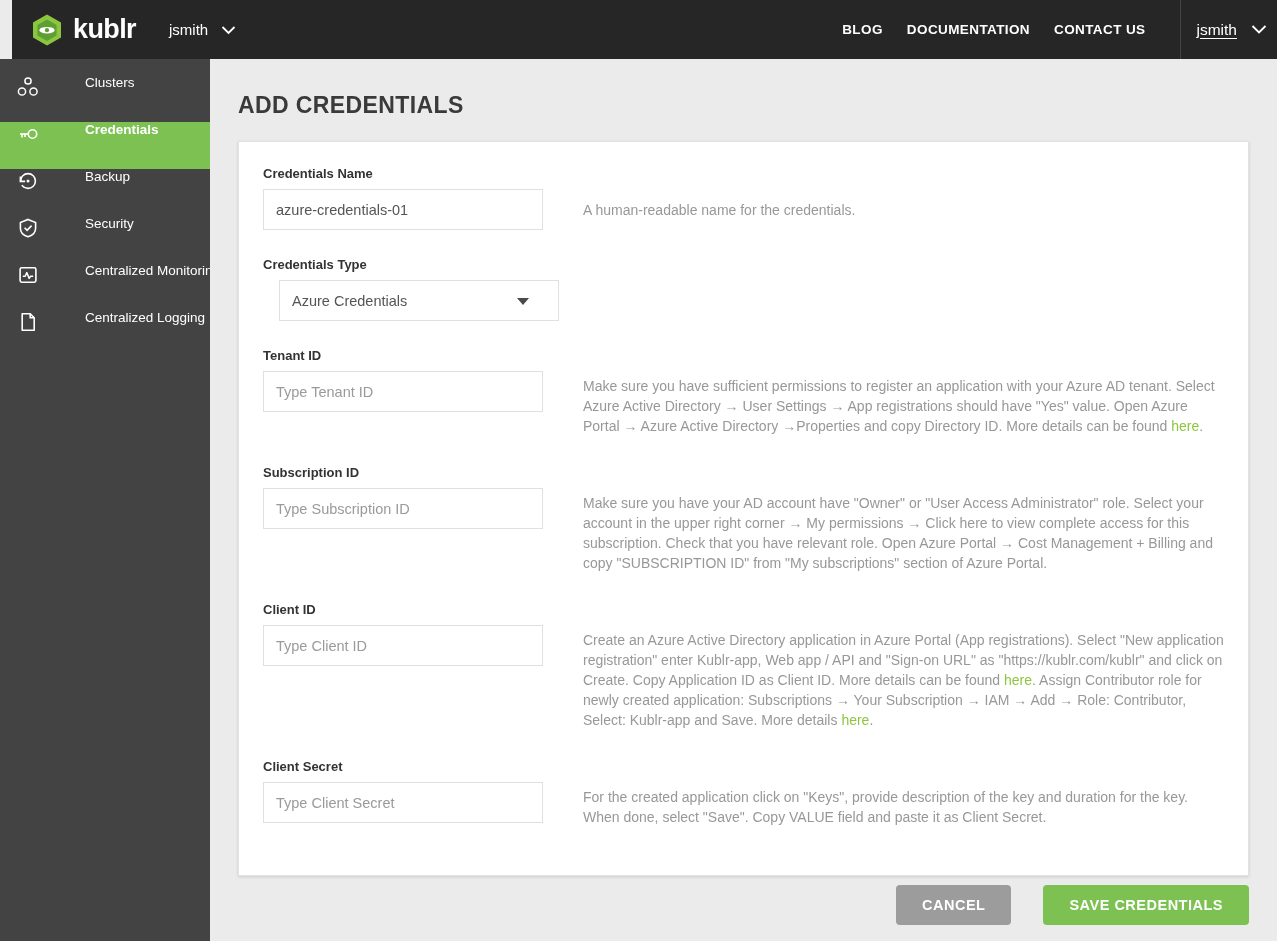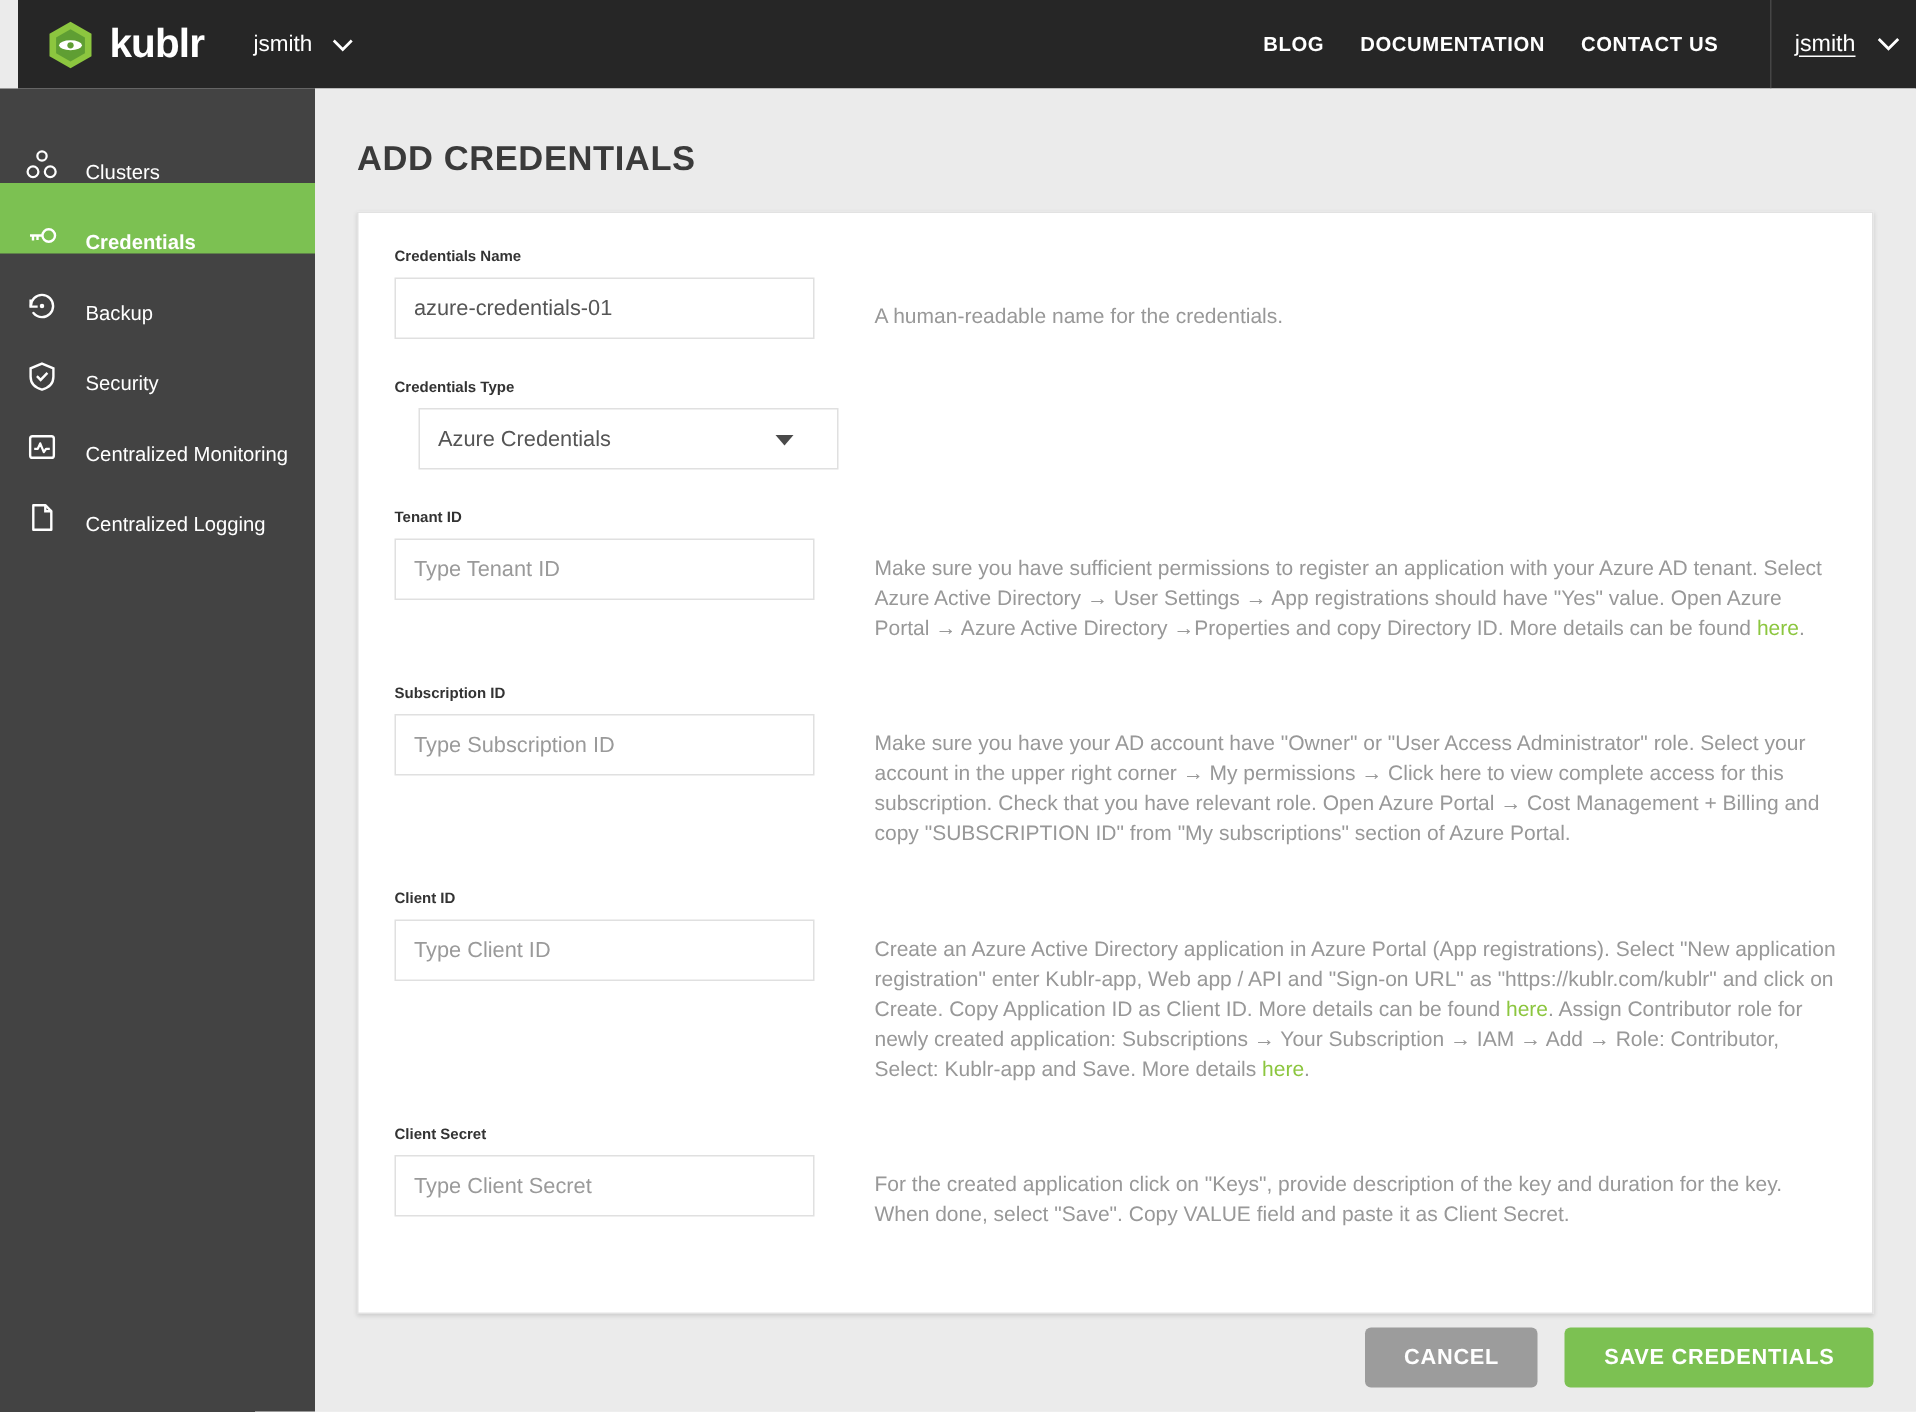--- a/index.html
+++ b/index.html
@@ -45,22 +45,22 @@
   }
   .user-box .ucaret { margin-left: 14px; display: flex; align-items: center; }
 
   
   .sidebar {
     position: absolute; top: 59px; left: 0;
     width: 210px; height: 882px;
     background: #434343;
   }
   .nav-item {
-    height: 47px; display: flex; align-items: flex-end;
-    padding-left: 16px; cursor: pointer;
+    height: 47px; display: flex; align-items: flex-start;
+    padding-left: 16px; cursor: pointer; gap: 28px;
   }
   .nav-item.active { background: #7cc152; }
   .nav-ico {
     width: 24px; height: 24px; flex: 0 0 24px;
     display: flex; align-items: center; justify-content: center;
   }
   .nav-label {
     color: #ffffff; font-size: 13.5px; margin-left: 17px;
     white-space: nowrap;
   }
@@ -82,21 +82,21 @@
     background: #ffffff;
     border: 1px solid #e2e2e2;
     box-shadow: 0 1px 3px rgba(0,0,0,0.13);
     padding: 24px 24px 30px 24px;
     height: 735px;
   }
 
   .field-row { display: flex; align-items: flex-start; }
   .field-col { width: 300px; flex: 0 0 300px; }
   .fld-label {
-    font-size: 10px; font-weight: bold; color: #333333;
+    font-size: 13px; font-weight: bold; color: #333333;
     margin-bottom: 8px; display: block;
   }
   .fld-input {
     width: 280px; height: 41px;
     border: 1px solid #e0e0e0; background: #ffffff;
     font-size: 14.5px; color: #555555;
     padding: 0 12px; outline: none;
     font-family: "Liberation Sans", sans-serif;
   }
   .fld-input::placeholder { color: #9a9a9a; }
@@ -122,21 +122,21 @@
     margin-left: 20px; flex: 1 1 auto; max-width: 672px;
   }
   .help a { color: #8cc63f; text-decoration: none; }
 
   .gap-a { height: 27px; }
   .gap-b { height: 29px; }
 
   
   .footer {
     position: absolute; right: 28px; bottom: 16px;
-    display: flex; align-items: center; gap: 18px;
+    display: flex; align-items: center; gap: 32px;
   }
   .btn {
     border: none; cursor: pointer; color: #ffffff;
     font-size: 14.5px; font-weight: bold; letter-spacing: 0.5px;
     border-radius: 4px; height: 40px;
     font-family: "Liberation Sans", sans-serif;
   }
   .btn-cancel { background: #9c9c9c; padding: 0 26px; }
   .btn-save { background: #7cc152; padding: 0 26px; }
 </style>

